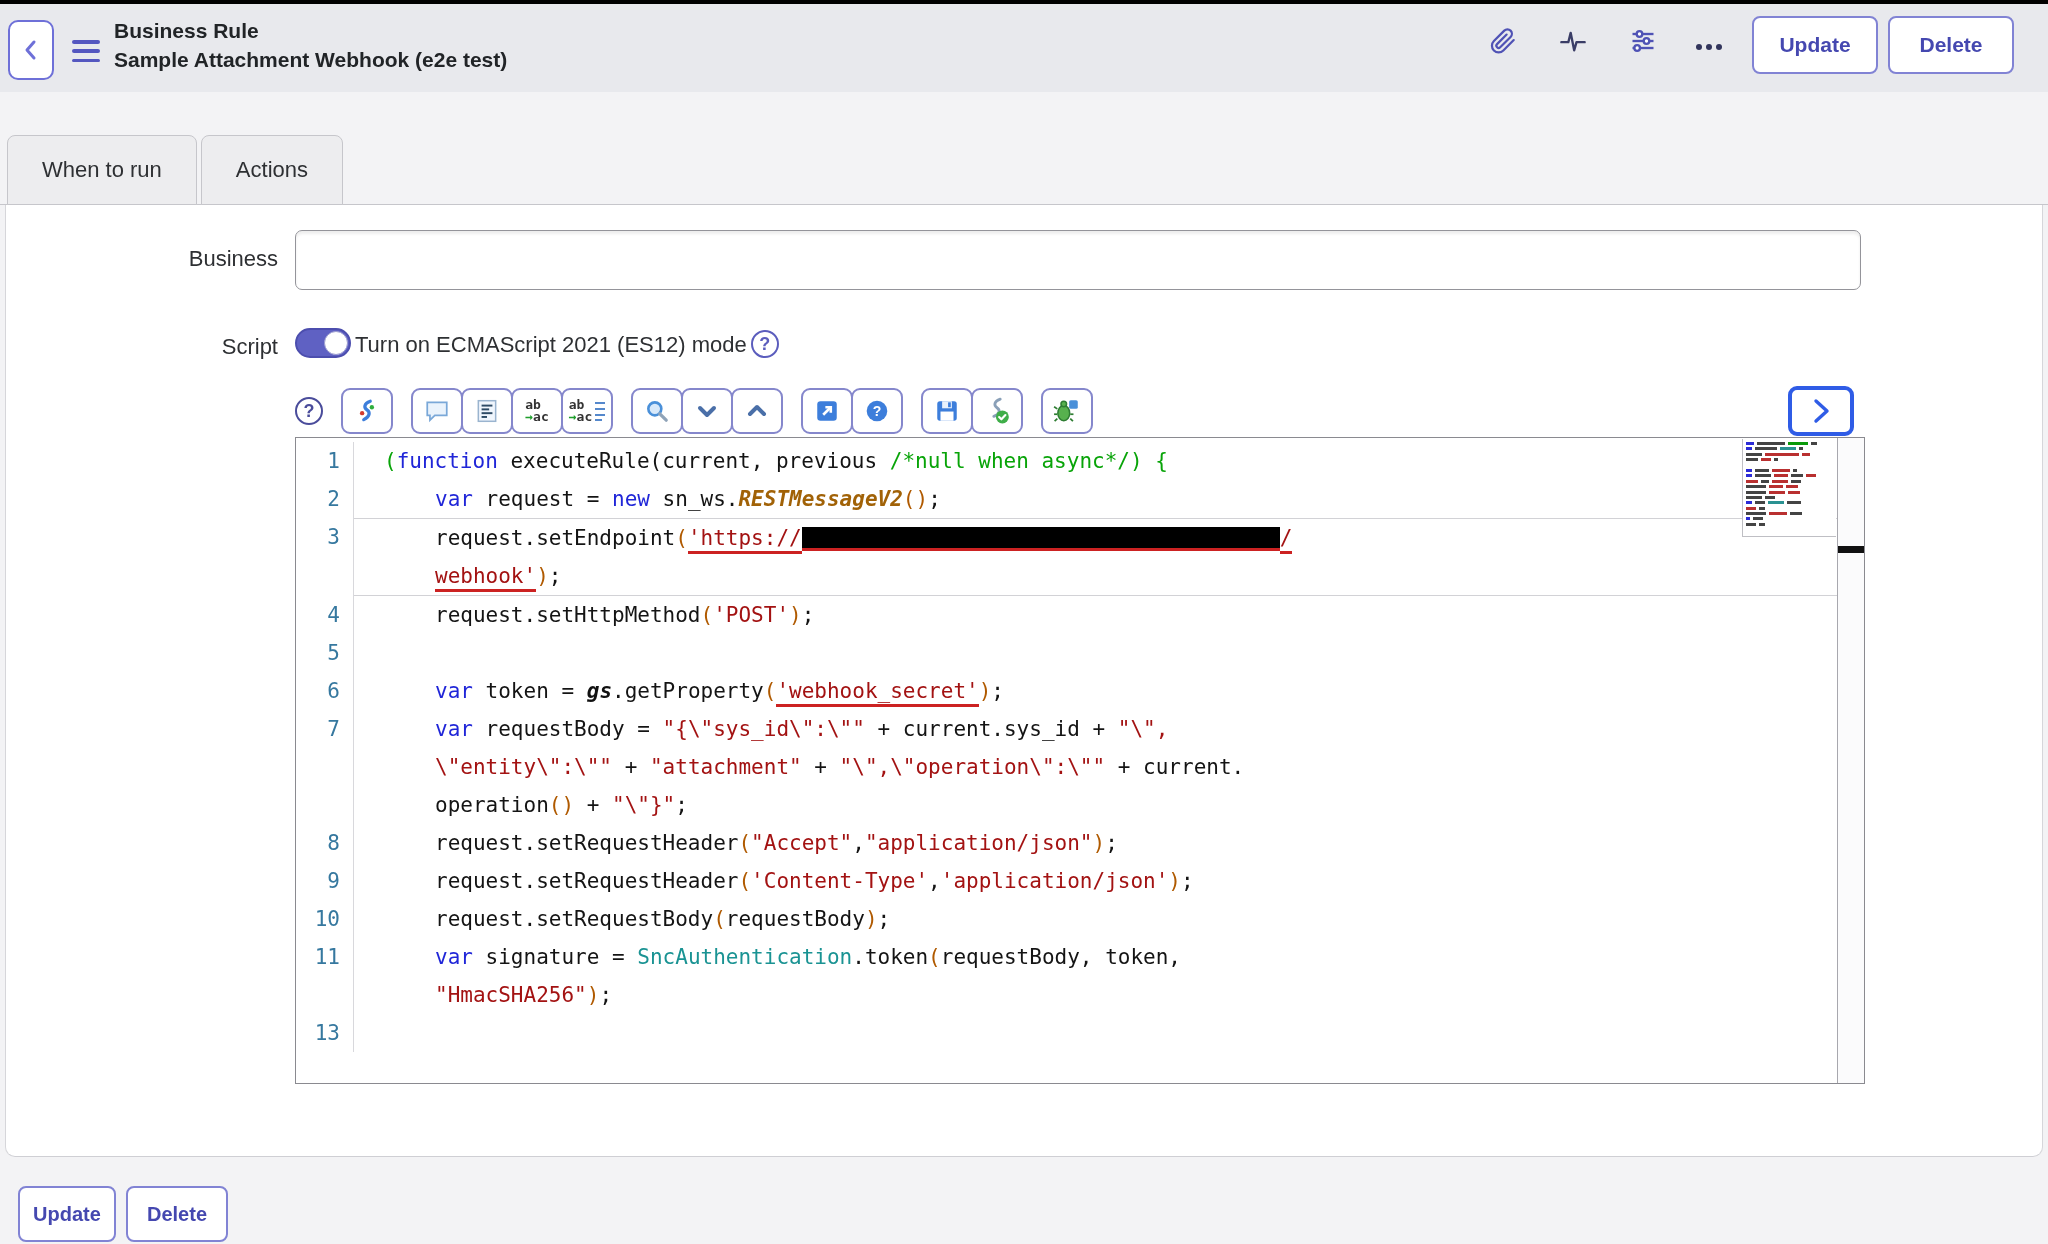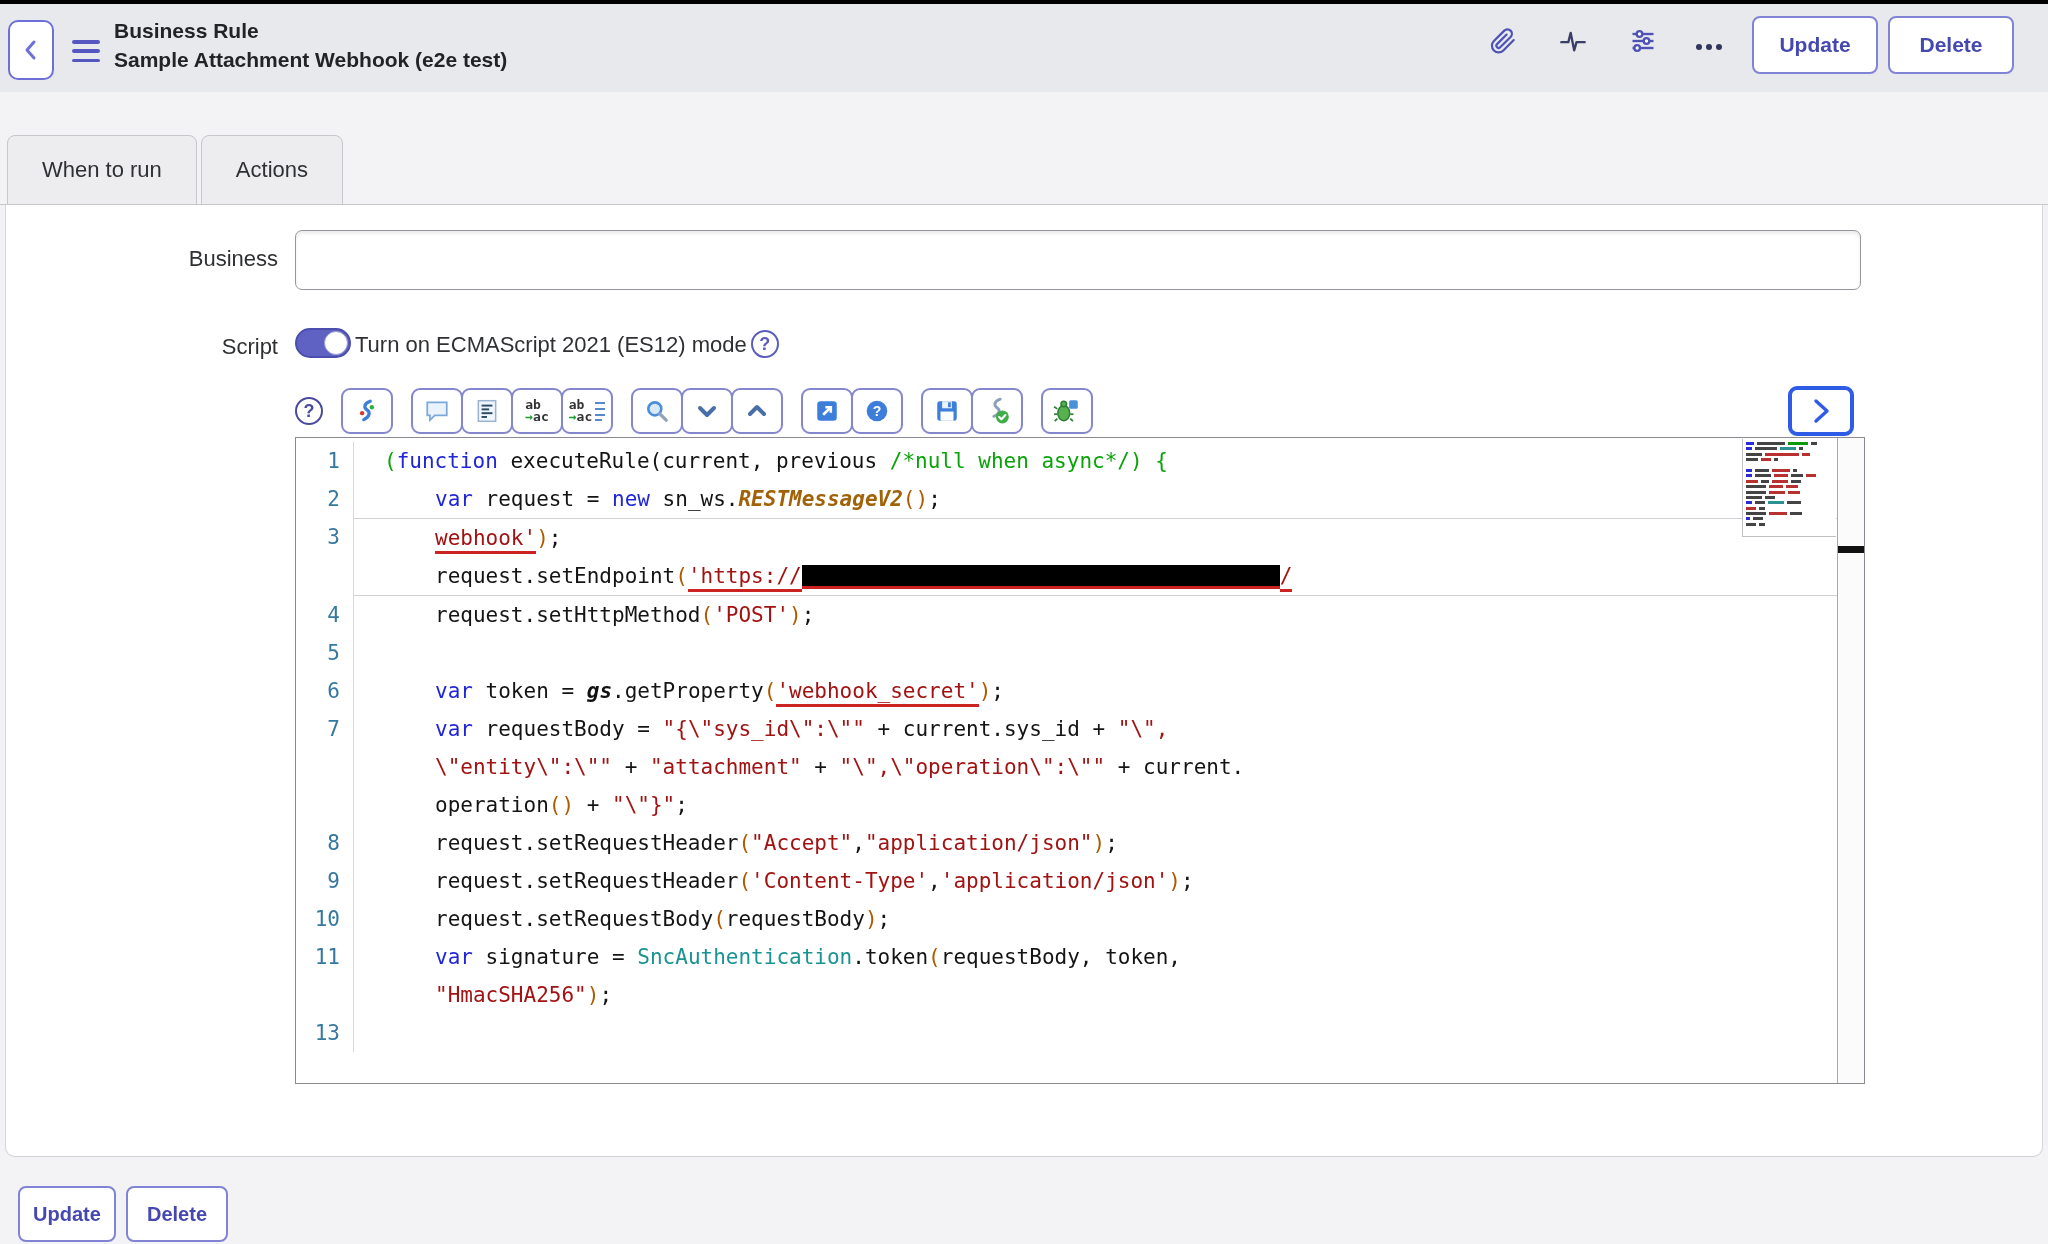--- a/index.html
+++ b/index.html
@@ -306,21 +306,21 @@
       <div class="cline">
         <div class="gut">1</div>
         <div class="cbody"><div class="crow"><span class="tk b">(</span><span class="tk k">function</span><span class="tk x"> executeRule(current, previous </span><span class="tk c">/*null when async*/</span><span class="tk b">)</span><span class="tk x"> </span><span class="tk b">{</span></div></div>
       </div>
       <div class="cline">
         <div class="gut">2</div>
         <div class="cbody ind"><div class="crow"><span class="tk k">var</span><span class="tk x"> request = </span><span class="tk k">new</span><span class="tk x"> sn_ws.</span><span class="tk t">RESTMessageV2</span><span class="tk p">()</span><span class="tk x">;</span></div></div>
       </div>
       <div class="cline active">
         <div class="gut">3</div>
-        <div class="cbody ind"><div class="crow"><span class="tk su">webhook'</span><span class="tk p">)</span><span class="tk x">;</span></div><div class="crow"><span class="tk x">request.setEndpoint</span><span class="tk p">(</span><span class="tk su">'https://</span><span class="tk R"></span><span class="tk su">/</span></div></div>
+        <div class="cbody ind"><div class="crow"><span class="tk x">request.setEndpoint</span><span class="tk p">(</span><span class="tk su">'https://</span><span class="tk R"></span><span class="tk su">/</span></div><div class="crow"><span class="tk su">webhook'</span><span class="tk p">)</span><span class="tk x">;</span></div></div>
       </div>
       <div class="cline">
         <div class="gut">4</div>
         <div class="cbody ind"><div class="crow"><span class="tk x">request.setHttpMethod</span><span class="tk p">(</span><span class="tk s">'POST'</span><span class="tk p">)</span><span class="tk x">;</span></div></div>
       </div>
       <div class="cline">
         <div class="gut">5</div>
         <div class="cbody ind"><div class="crow"></div></div>
       </div>
       <div class="cline">

